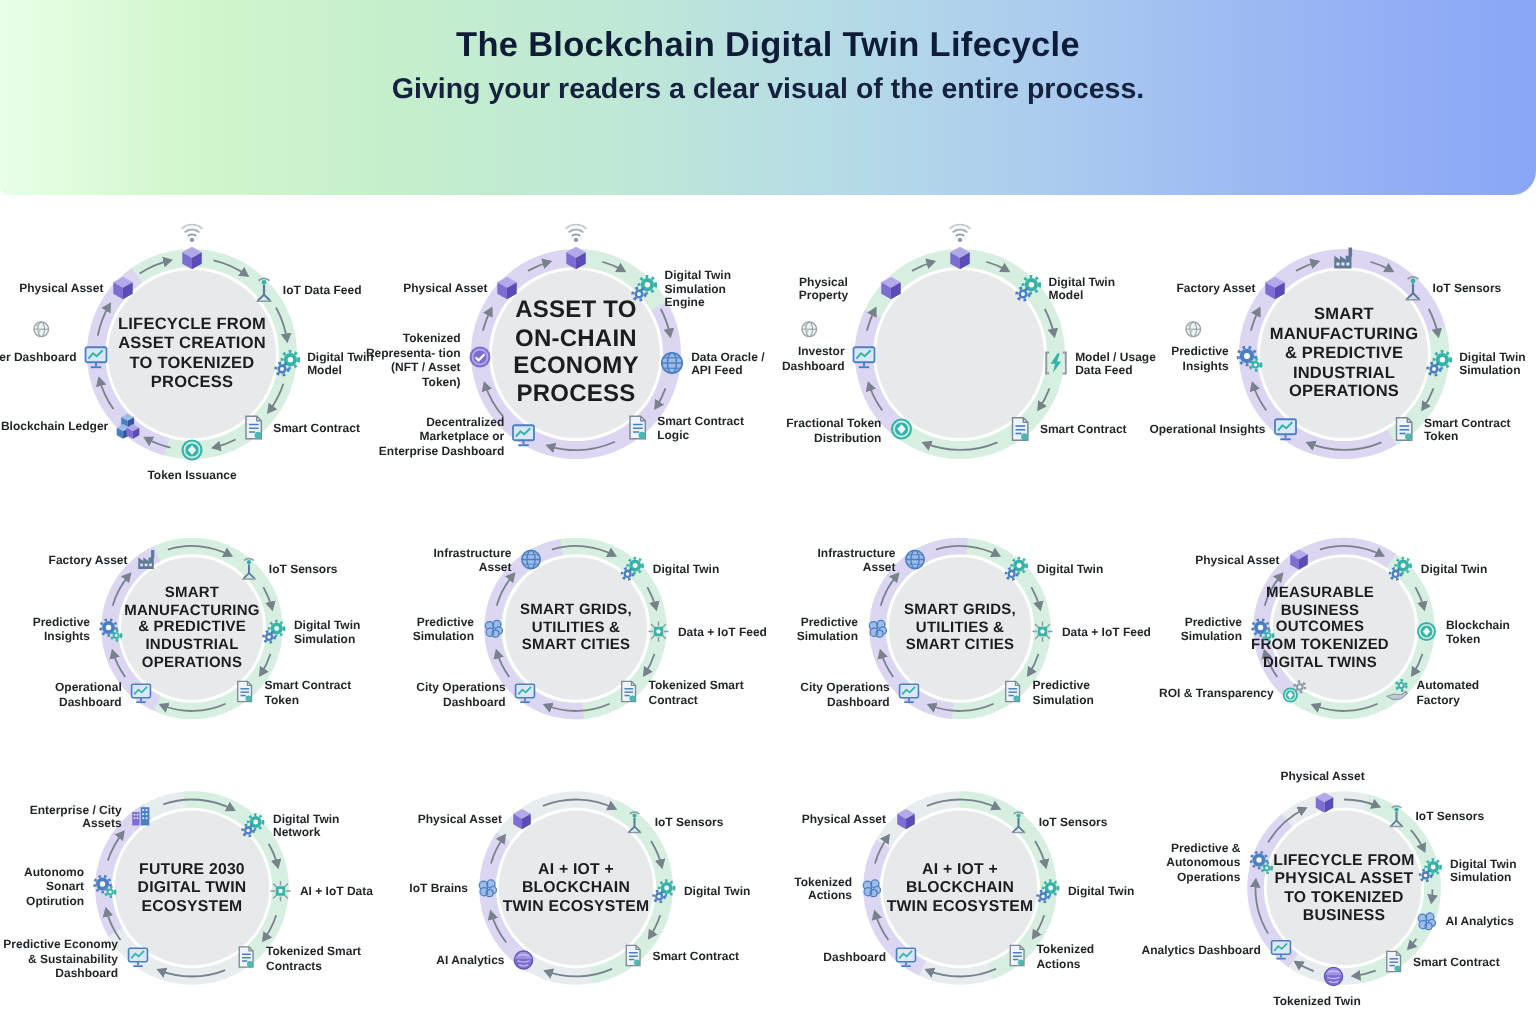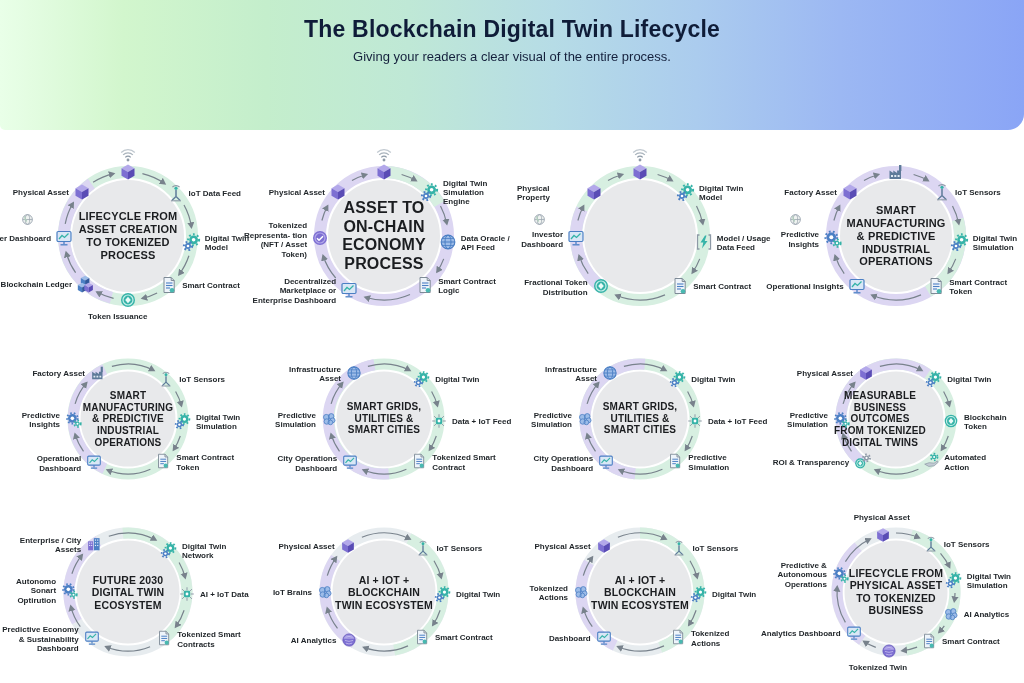--- a/index.html
+++ b/index.html
@@ -7,21 +7,21 @@
     width:1024px;height:683px;overflow:hidden;background:#ffffff;
     font-family:"Liberation Sans",sans-serif;
   }
   .header{
     height:130px;box-sizing:border-box;padding-top:16px;text-align:center;
     background:linear-gradient(90deg,#e9ffe8 0%,#d2f6cd 12%,#c4eecc 26%,#bfe8d6 40%,#b6dce6 54%,#abccee 68%,#9cb8f3 82%,#8aa5f6 100%);
     border-radius:0 0 16px 5px;
   }
   .h-title{font-size:23px;font-weight:bold;color:#0f1c38;letter-spacing:.2px;margin:0 0 6px;}
   .h-sub{font-size:19px;font-weight:bold;color:#0f1c38;letter-spacing:.2px;margin:0 0 8px;}
-  .h-tag{font-size:13px;font-weight:normal;color:#15213d;margin:0;}
+  .h-tag{font-size:19px;font-weight:bold;color:#15213d;margin:0;}
   #grid{display:grid;grid-template-columns:repeat(4,256px);width:1024px;}
   .cell{position:relative;width:256px;}
   .cell svg.ring{position:absolute;left:0;top:0;}
   .ctitle{
     position:absolute;transform:translate(-50%,-50%);white-space:pre-line;
     text-align:center;font-weight:bold;color:#1b1d20;line-height:1.17;letter-spacing:.15px;
   }
   .nlabel{
     position:absolute;font-size:8px;font-weight:bold;color:#1f2428;line-height:1.18;z-index:3;
   }
@@ -108,21 +108,21 @@
         </svg>
       </div>
       <div class="nlabel" style="left: 182.138px; width: 64px; top: 155.027px; transform: translateY(-45%); text-align: left;">Smart Contract</div>
       <div class="icon" style="left: 118px; top: 160px;">
         <svg width="20" height="20" viewBox="0 0 20 20">
           <circle cx="10" cy="10" r="7" fill="#36b3a8"></circle>
           <circle cx="10" cy="10" r="5" fill="none" stroke="#c7efe9" stroke-width="1.2"></circle>
           <path d="M10 6.8 L12.8 10 L10 13.2 L7.2 10 z" fill="#eafaf7"></path>
         </svg>
       </div>
-      <div class="nlabel" style="left: 88px; width: 80px; top: 182px; text-align: left;">Token Issuance</div>
+      <div class="nlabel" style="left: 88px; width: 80px; top: 182px; text-align: center;">Token Issuance</div>
       <div class="icon" style="left: 75.1756px; top: 143.561px;">
         <svg width="20" height="20" viewBox="0 0 20 20">
           <g transform="translate(3.5,0) scale(0.66)">
             <polygon points="10,2.5 16.5,6.2 10,9.9 3.5,6.2" fill="#9dbce8"></polygon>
             <polygon points="3.5,6.2 10,9.9 10,17.5 3.5,13.8" fill="#4b7fc4"></polygon>
             <polygon points="16.5,6.2 10,9.9 10,17.5 16.5,13.8" fill="#30589b"></polygon>
           </g>
           <g transform="translate(0.5,7) scale(0.66)">
             <polygon points="10,2.5 16.5,6.2 10,9.9 3.5,6.2" fill="#9dbce8"></polygon>
             <polygon points="3.5,6.2 10,9.9 10,17.5 3.5,13.8" fill="#4b7fc4"></polygon>
@@ -346,21 +346,21 @@
         </svg>
       </div>
       <div class="nlabel" style="left: -12.961px; width: 64px; top: 108.234px; transform: translateY(-45%); text-align: right;">Investor Dashboard</div>
       <div class="icon" style="left: 71.9623px; top: 51.5419px;">
         <svg width="20" height="20" viewBox="0 0 20 20">
           <polygon points="10,2.5 16.5,6.2 10,9.9 3.5,6.2" fill="#b3a8ea"></polygon>
           <polygon points="3.5,6.2 10,9.9 10,17.5 3.5,13.8" fill="#7d6fd2"></polygon>
           <polygon points="16.5,6.2 10,9.9 10,17.5 16.5,13.8" fill="#5a4cb5"></polygon>
         </svg>
       </div>
-      <div class="nlabel" style="left: 4.96225px; width: 64px; top: 61.5419px; transform: translateY(-45%); text-align: left;">Physical Property</div>
+      <div class="nlabel" style="left: 4.96225px; width: 64px; top: 61.5419px; transform: translateY(-45%); text-align: center;">Physical Property</div>
     </div>
     <div class="cell" style="height: 213px;">
       <svg class="ring" width="256" height="213">
         <defs>
           <marker id="m3" markerWidth="7" markerHeight="7" refX="4" refY="3" orient="auto">
             <path d="M0 0 L5.5 3 L0 6 z" fill="#78828c"></path>
           </marker>
         </defs>
         <circle cx="128" cy="106" r="64" fill="none" stroke="#dcd6f2" stroke-width="12"></circle>
         <path d="M 189.8 89.4 A 64 64 0 0 1 160.0 161.4" fill="none" stroke="#d7efe1" stroke-width="12"></path>
@@ -775,21 +775,21 @@
       </div>
       <div class="nlabel" style="left: 195.966px; width: 64px; top: 77.9195px; transform: translateY(-45%); text-align: left;">Blockchain Token</div>
       <div class="icon" style="left: 154.353px; top: 109.132px;">
         <svg width="18" height="18" viewBox="0 0 20 20">
           <path d="M3 13.5 l5 -1.6 5.5 0.5 3.5 -2.6 1 1.6 -4.5 4 -6 0.6 z" fill="#c2cbd3" stroke="#8d99a6" stroke-width="0.8"></path>
           <circle cx="13.5" cy="5.5" r="2.6" fill="#36b3a8"></circle>
           <circle cx="13.5" cy="5.5" r="3.7" fill="none" stroke="#36b3a8" stroke-width="2" stroke-dasharray="1.8 2.3"></circle>
           <circle cx="13.5" cy="5.5" r="1.1" fill="#fff"></circle>
         </svg>
       </div>
-      <div class="nlabel" style="left: 176.353px; width: 64px; top: 118.132px; transform: translateY(-45%); text-align: left;">Automated Action</div>
+      <div class="nlabel" style="left: 176.353px; width: 64px; top: 118.132px; transform: translateY(-45%); text-align: left;">Automated Factory</div>
       <div class="icon" style="left: 85.1386px; top: 110.341px;">
         <svg width="18" height="18" viewBox="0 0 20 20">
           <circle cx="8" cy="11.5" r="5.6" fill="#36b3a8"></circle>
           <circle cx="8" cy="11.5" r="3.8" fill="none" stroke="#c7efe9" stroke-width="1"></circle>
           <path d="M8 8.8 L10.2 11.5 L8 14.2 L5.8 11.5 z" fill="#eafaf7"></path>
           <circle cx="15" cy="5.5" r="2.8" fill="#8d99a6"></circle>
           <circle cx="15" cy="5.5" r="3.9" fill="none" stroke="#8d99a6" stroke-width="2" stroke-dasharray="1.8 2.3"></circle>
           <circle cx="15" cy="5.5" r="1.2" fill="#fff"></circle>
         </svg>
       </div>

